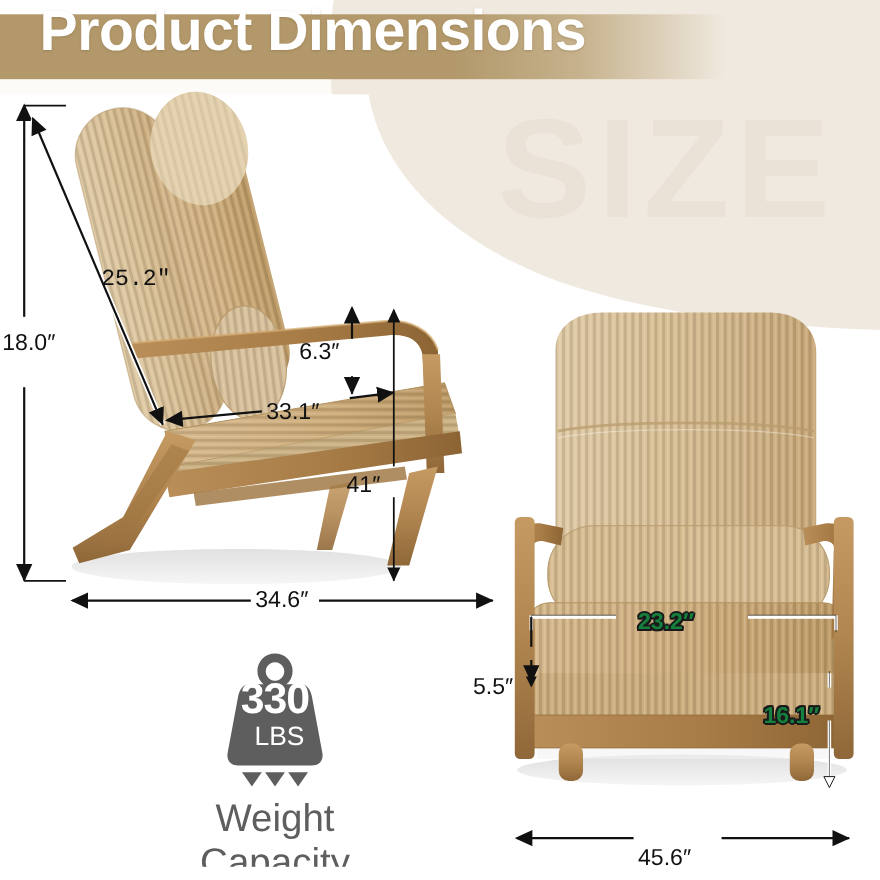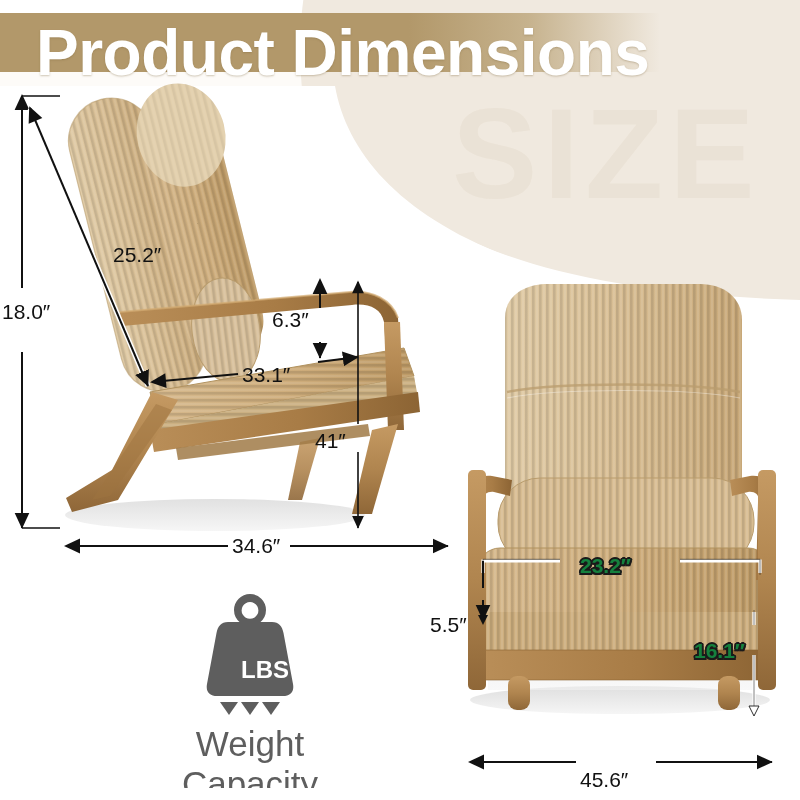--- a/index.html
+++ b/index.html
@@ -29,22 +29,22 @@
     white-space:nowrap;
     font-family:"Liberation Sans","DejaVu Sans",sans-serif;
   }
 
   
   .banner{
     position:absolute;left:0;top:13px;width:660px;height:59px;
     background:linear-gradient(to right,#b2986a 0%,#b2986a 62%,#c6b28d 80%,rgba(240,233,223,0) 100%);
   }
   .banner-title{
-    position:absolute;left:36px;top:27px;
-    font-size:64px;font-weight:bold;color:#ffffff;
+    position:absolute;left:36px;top:2px;
+    font-size:52px;font-weight:bold;color:#ffffff;
     letter-spacing:-.5px;line-height:52px;
     text-shadow:0 1px 2px rgba(120,96,55,.35);
     white-space:nowrap;
   }
 
   
   .dim-label{
     position:absolute;
     font-size:21px;color:#111111;white-space:nowrap;
     font-family:"Liberation Sans","DejaVu Sans",sans-serif;
@@ -66,22 +66,22 @@
   .weight-block{position:absolute;left:140px;top:588px;width:220px;text-align:center;}
   .weight-caption{
     margin-top:6px;font-size:35px;color:#5e5e5e;
     font-family:"Liberation Sans","DejaVu Sans",sans-serif;
   }
   .weight-num{
     position:absolute;left:0;top:26px;width:120px;text-align:center;
     font-size:39px;font-weight:bold;color:#ffffff;letter-spacing:-1px;
   }
   .weight-unit{
-    position:absolute;left:15px;top:68px;width:120px;text-align:center;
-    font-size:24px;font-weight:bold;color:#ffffff;letter-spacing:0px;
+    position:absolute;left:4px;top:68px;width:120px;text-align:center;
+    font-size:24px;font-weight:normal;color:#ffffff;letter-spacing:0px;
   }
   .weight-icon-wrap{position:relative;width:120px;height:130px;margin:0 auto;}
 
   .bottom-strip{position:absolute;left:0;top:788px;width:800px;height:12px;background:#ffffff;}
 </style>
 </head>
 <body>
 
 <div id="page">
 
@@ -281,40 +281,41 @@
       <g stroke="#111111" stroke-width="2" fill="none">
         <line x1="470" y1="762" x2="576" y2="762" marker-start="url(#arS)"></line>
         <line x1="656" y1="762" x2="772" y2="762" marker-end="url(#ar)"></line>
       </g>
     </g>
 
     <path d="M478,615 L483,625 L488,615 Z" fill="#111111"></path>
   </svg>
 
   <div class="dim-label" style="left:2px;top:300px;">18.0″</div>
-  <div class="dim-label" style="left:113px;top:243px;">25.2″</div>
+  <div class="dim-label" style="left:92px;top:243px;font-family:Liberation Mono, monospace;">25.2″</div>
   <div class="dim-label" style="left:272px;top:308px;">6.3″</div>
   <div class="dim-label" style="left:242px;top:363px;">33.1″</div>
   <div class="dim-label" style="left:315px;top:429px;">41″</div>
   <div class="dim-label" style="left:232px;top:534px;">34.6″</div>
 
   <div class="dim-label white" style="left:580px;top:538px;">23.2″</div>
   <div class="dim-label" style="left:430px;top:585px;margin-top:28px;">5.5″</div>
   <div class="dim-label white" style="left:694px;top:623px;">16.1″</div>
   <div class="dim-label" style="left:580px;top:768px;">45.6″</div>
 
   <div class="weight-block">
     <div class="weight-icon-wrap">
       <svg width="120" height="130" viewBox="0 0 120 130">
         <path d="M60 6 a16 16 0 0 1 16 16 a16 16 0 0 1 -6 12.4 l0 4 l-20 0 l0 -4 a16 16 0 0 1 -6 -12.4 a16 16 0 0 1 16 -16 Z
                  M60 14 a8.4 8.4 0 1 0 0.01 0 Z" fill="#5e5e5e"></path>
         <path d="M38 34 L82 34 C89 34 92 38 93.5 45 L103 96 C104.5 104 100 108 93 108 L27 108 C20 108 15.5 104 17 96 L26.5 45 C28 38 31 34 38 34 Z" fill="#5e5e5e"></path>
         <path d="M30 114 L48 114 L39 127 Z" fill="#5e5e5e"></path>
         <path d="M51 114 L69 114 L60 127 Z" fill="#5e5e5e"></path>
         <path d="M72 114 L90 114 L81 127 Z" fill="#5e5e5e"></path>
       </svg>
+      <div class="weight-num">330</div>
       <div class="weight-unit">LBS</div>
     </div>
     <div class="weight-caption">Weight Capacity</div>
   </div>
 
   <div class="bottom-strip"></div>
 </div>
 
 </body></html>

